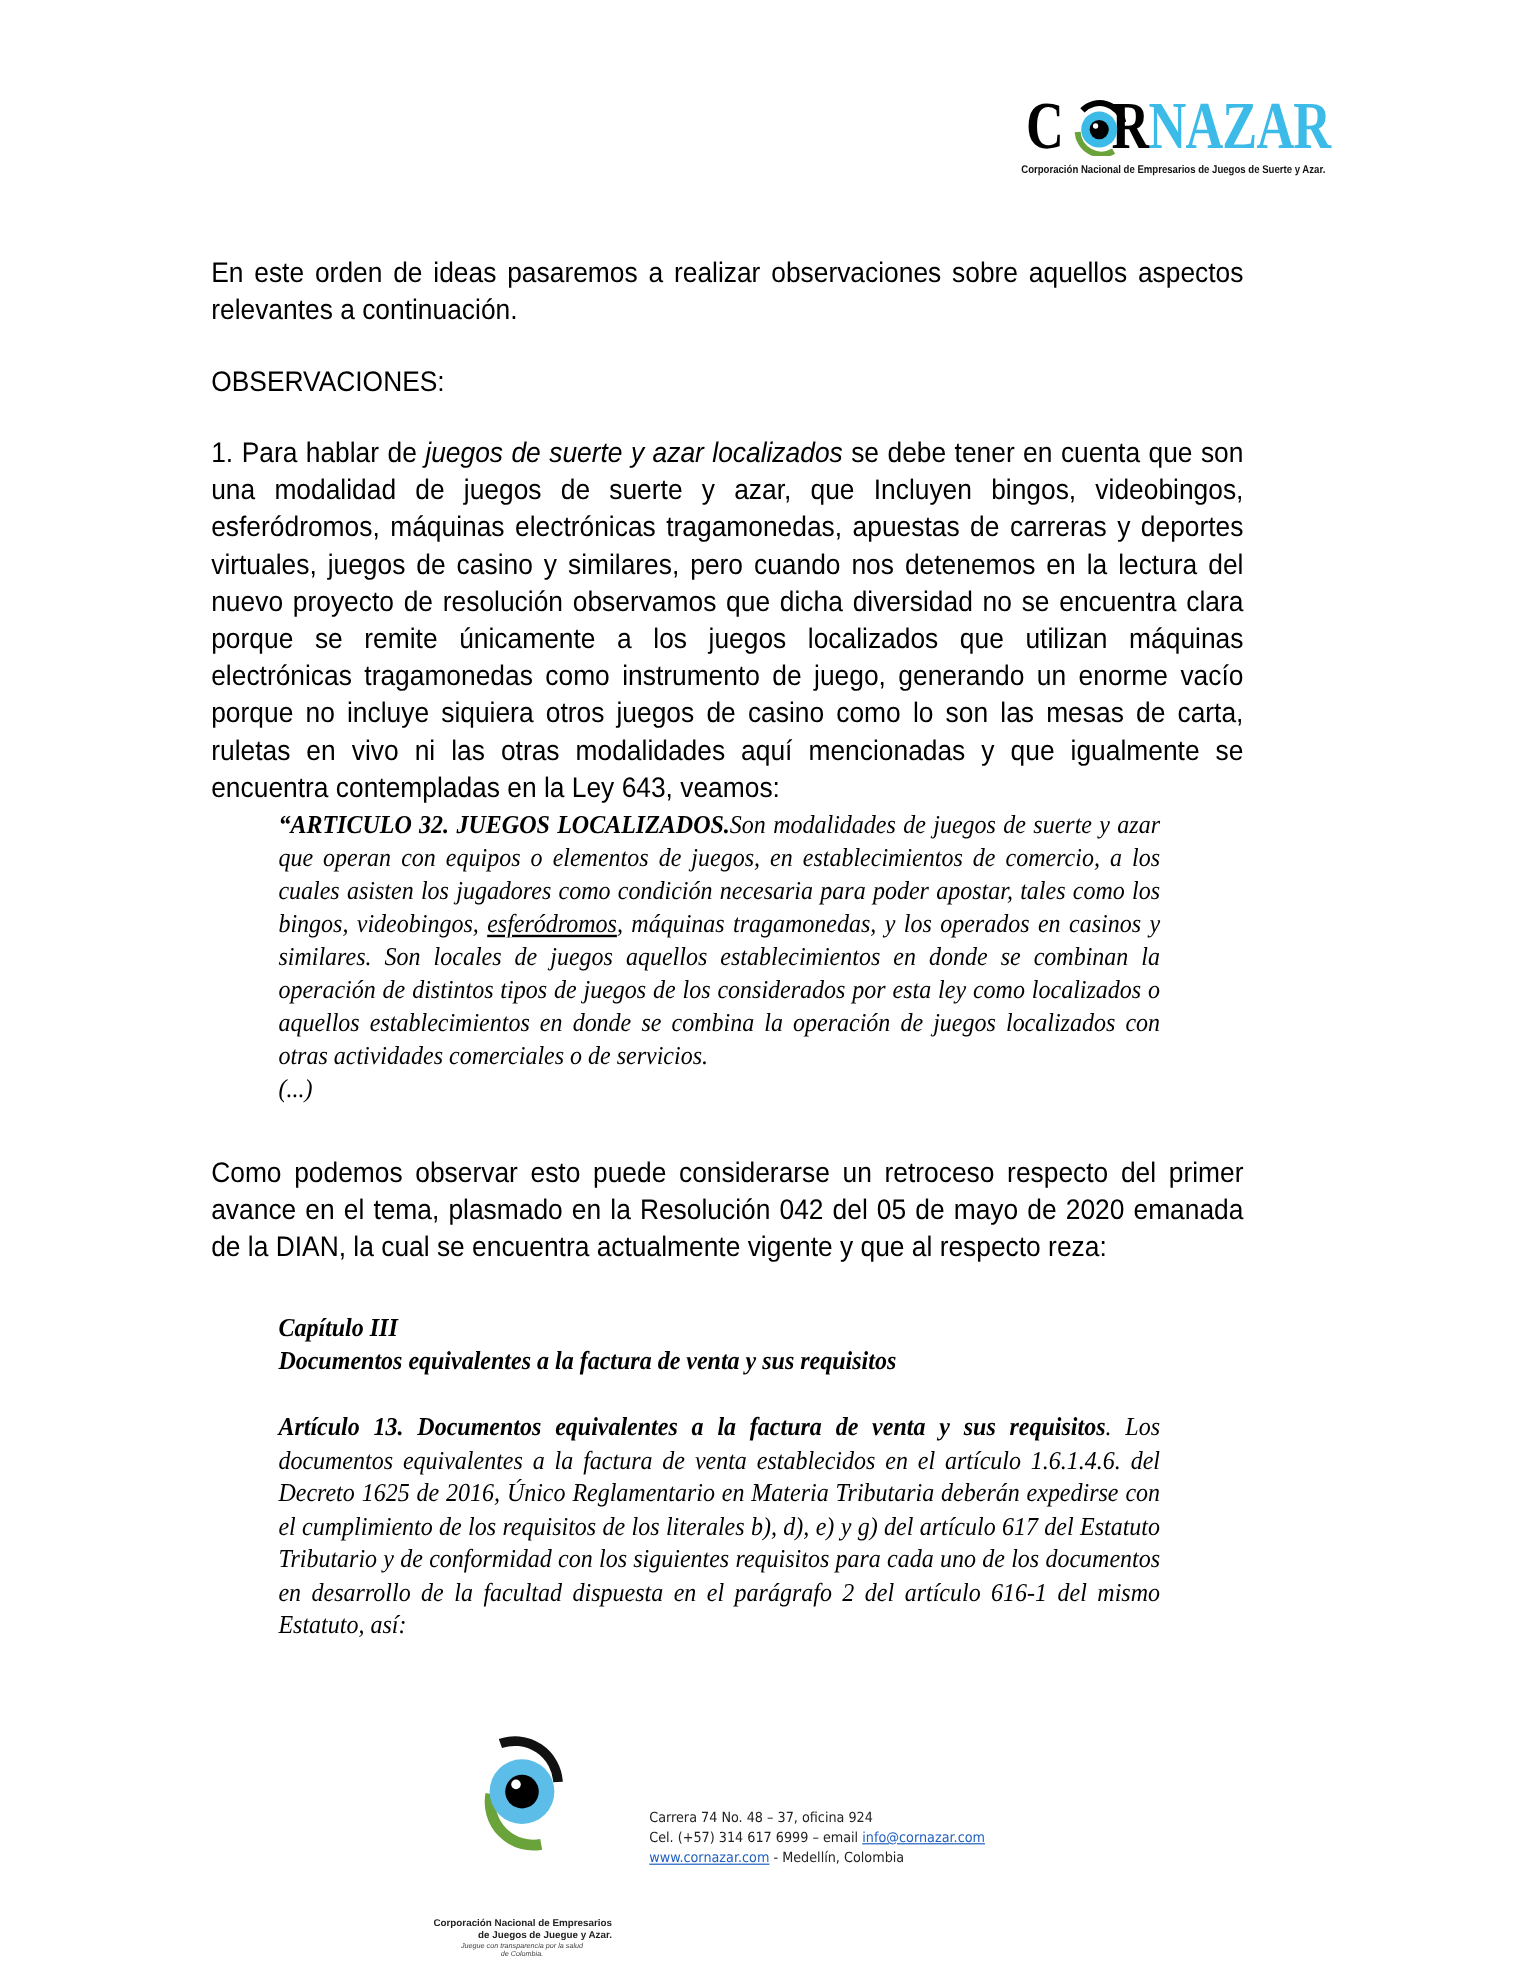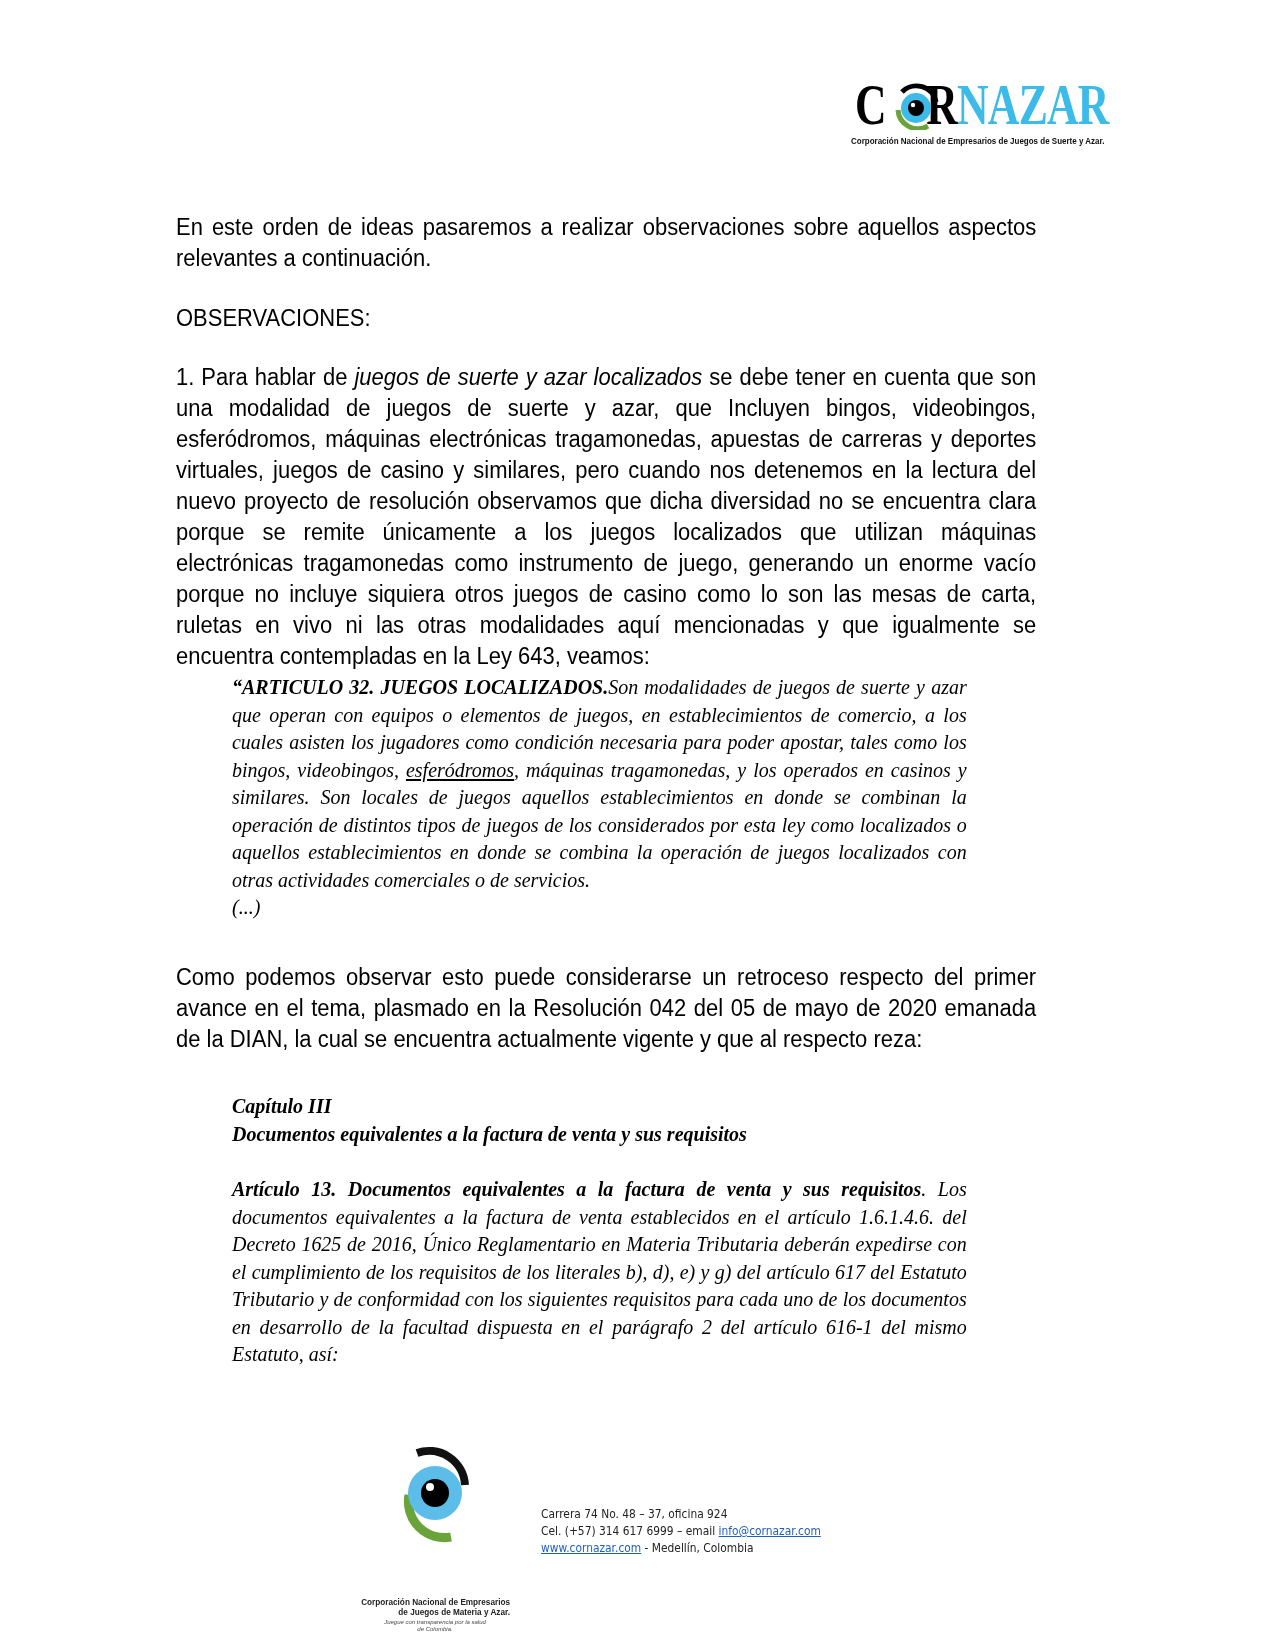--- a/index.html
+++ b/index.html
@@ -95,21 +95,21 @@
 
   <svg class="footer-logo" viewBox="0 0 80 120">
     <path d="M22 28 A36 36 0 0 1 70 60" stroke="#111" stroke-width="8" fill="none"></path>
     <path d="M14 70 A36 36 0 0 0 56 112" stroke="#6aa33a" stroke-width="9" fill="none"></path>
     <circle cx="40" cy="68" r="27" fill="#5bbde8"></circle>
     <circle cx="40" cy="68" r="14" fill="#000"></circle>
     <circle cx="35" cy="62" r="4" fill="#fff"></circle>
   </svg>
   <div class="footer-org">
     <div>Corporación Nacional de Empresarios</div>
-    <div>de Juegos de Materia y Azar.</div>
+    <div>de Juegos de Juegue y Azar.</div>
   </div>
   <div class="footer-slogan">
     <div>Juegue con transparencia por la salud</div>
     <div>de Colombia.</div>
   </div>
 
   <div class="footer-contact">
     <div>Carrera 74 No. 48 – 37, oficina 924</div>
     <div><span>Cel. (+57) 314 617 6999 – email  </span><a>info@cornazar.com</a></div>
     <div><a>www.cornazar.com</a><span> - Medellín, Colombia</span></div>

